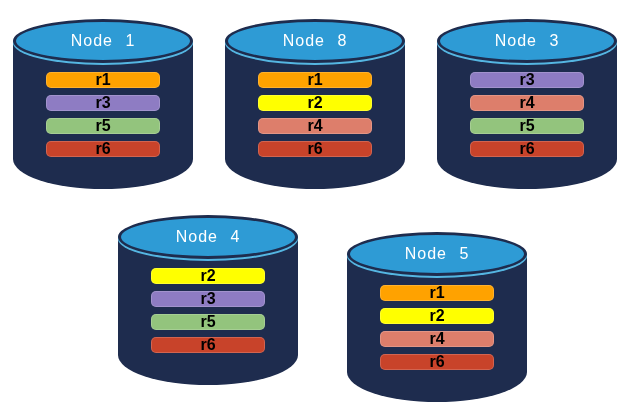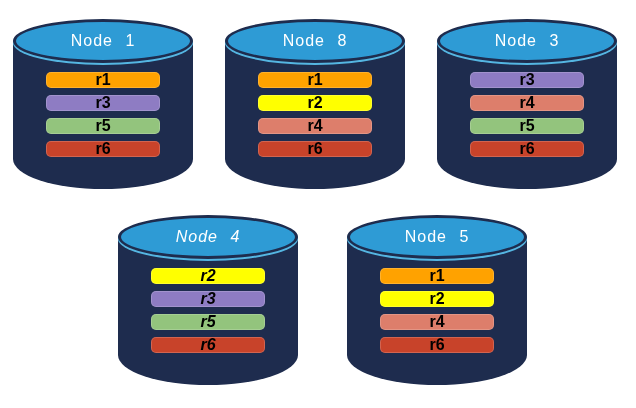--- a/index.html
+++ b/index.html
@@ -16,22 +16,22 @@
     overflow: hidden;
   }
   .cyl {
     position: absolute;
     width: 142px;
     height: 170px;
   }
   .pos-0 { left: 13px;  top: 19px;  }
   .pos-1 { left: 225px; top: 19px;  }
   .pos-2 { left: 437px; top: 19px; text-decoration: underline;  }
-  .pos-3 { left: 118px; top: 215px; font-style: italic; }
-  .pos-4 { left: 347px; top: 215px; padding-left: 44px; }
+  .pos-3 { left: 118px; top: 215px; }
+  .pos-4 { left: 347px; top: 232px; padding-left: 44px; }
 
   .cyl-body {
     position: absolute;
     left: 0;
     top: 22px;
     width: 180px;
     height: 148px;
     background: var(--cyl-body, #1E2C4E);
     border-radius: 0 0 50% 50% / 0 0 30px 30px;
     z-index: 1;

